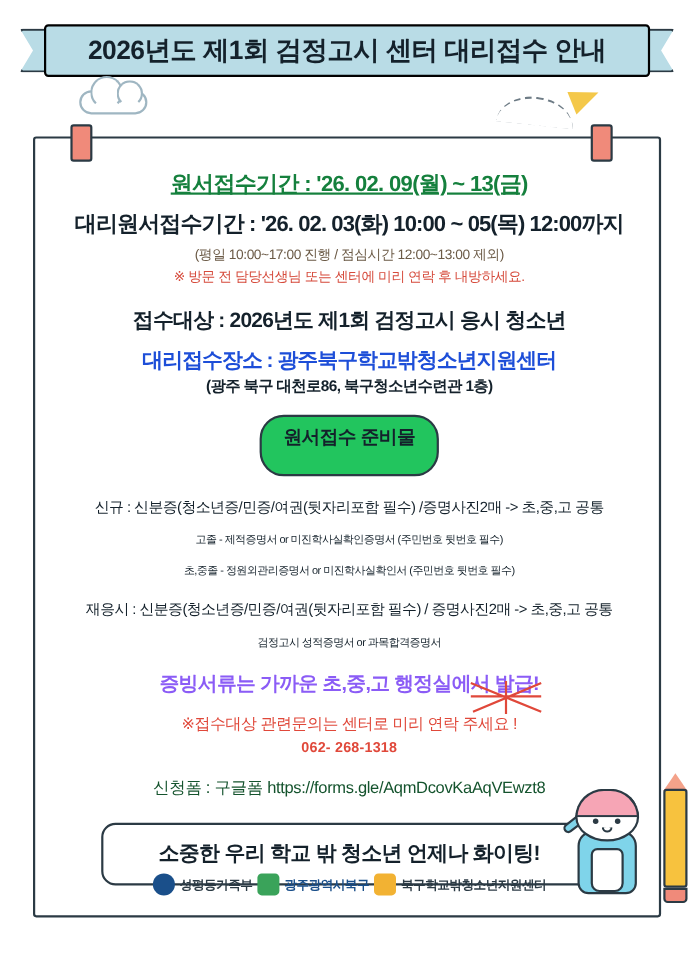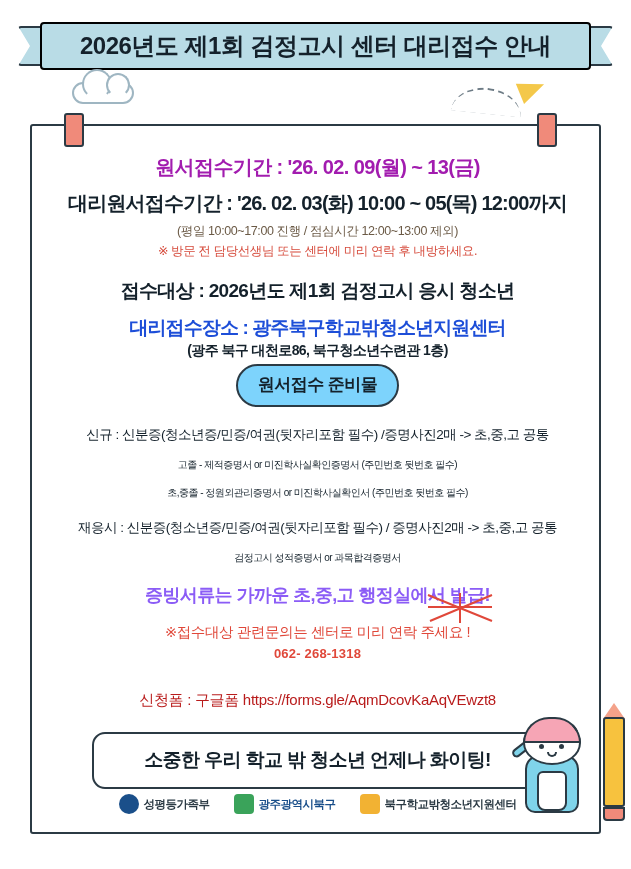--- a/index.html
+++ b/index.html
@@ -115,40 +115,40 @@
 
   
   .content {
     position: absolute;
     left: 0; top: 0;
     width: 571px;
     padding: 28px 18px 10px;
     text-align: center;
   }
 
-  .line-b { font-size: 20px; font-weight: bold; color: #a21caf; letter-spacing: -0.6px; }
+  .line-b { font-size: 20px; font-weight: bold; color: #15803d; letter-spacing: -0.6px; text-decoration: underline; }
   .line-b2 { font-size: 20px; font-weight: bold; color: #14212b; letter-spacing: -0.8px; margin-top: 9px; }
   .note-sm { font-size: 12.5px; color: #6b5a46; margin-top: 6px; letter-spacing: -0.4px; }
   .note-red { font-size: 12.5px; color: #d64b3c; margin-top: 3px; letter-spacing: -0.4px; }
 
   .line-c { font-size: 19px; font-weight: bold; color: #14212b; margin-top: 18px; letter-spacing: -0.7px; }
   .line-d { font-size: 19px; font-weight: bold; color: #1d4ed8; margin-top: 11px; letter-spacing: -0.9px; }
   .line-d-sub { font-size: 14px; font-weight: bold; color: #14212b; margin-top: 1px; letter-spacing: -0.6px; }
 
   .prep-badge {
     display: inline-block;
-    margin-top: 4px;
-    padding: 7px 20px 9px;
+    margin-top: 17px;
+    padding: 7px 20px 22px;
     border: 2px solid #2b3a44;
     border-radius: 22px;
     font-size: 17px;
     font-weight: bold;
     color: #14212b;
     letter-spacing: -0.5px;
-    background: #7dd3fc;
+    background: #22c55e;
   }
 
   .doc-line { font-size: 13.5px; color: #14212b; margin-top: 14px; letter-spacing: -0.5px; }
   .doc-line.big { font-size: 10px; }
   .doc-line.gap { margin-top: 19px; }
 
   .stamp {
     position: relative;
     display: inline-block;
     margin-top: 18px;
@@ -160,21 +160,21 @@
   .scribble {
     position: absolute;
     right: -6px; top: 8px;
     width: 70px; height: 34px;
     pointer-events: none;
   }
 
   .ask-red { font-size: 14.5px; color: #e0483a; margin-top: 16px; letter-spacing: -0.4px; }
   .phone { font-size: 13px; color: #e0483a; margin-top: 4px; font-weight: bold; letter-spacing: 0.2px; }
 
-  .form-line { font-size: 15px; color: #b91c1c; margin-top: 30px; letter-spacing: -0.3px; }
+  .form-line { font-size: 15px; color: #14532d; margin-top: 20px; letter-spacing: -0.3px; }
 
   .cheer {
     margin: 22px auto 0;
     width: 452px;
     padding: 13px 10px 14px;
     border: 2px solid #2b3a44;
     border-radius: 13px;
     background: #ffffff;
     font-size: 19px;
     font-weight: bold;
@@ -183,21 +183,21 @@
   }
 
   
   .footer {
     position: absolute;
     left: 0; bottom: 18px;
     width: 571px;
     display: flex;
     align-items: center;
     justify-content: center;
-    gap: 24px;
+    gap: 4px;
   }
   .logo {
     display: flex;
     align-items: center;
     gap: 5px;
     font-size: 11.5px;
     font-weight: bold;
     color: #2b3a44;
     letter-spacing: -0.5px;
     white-space: nowrap;

